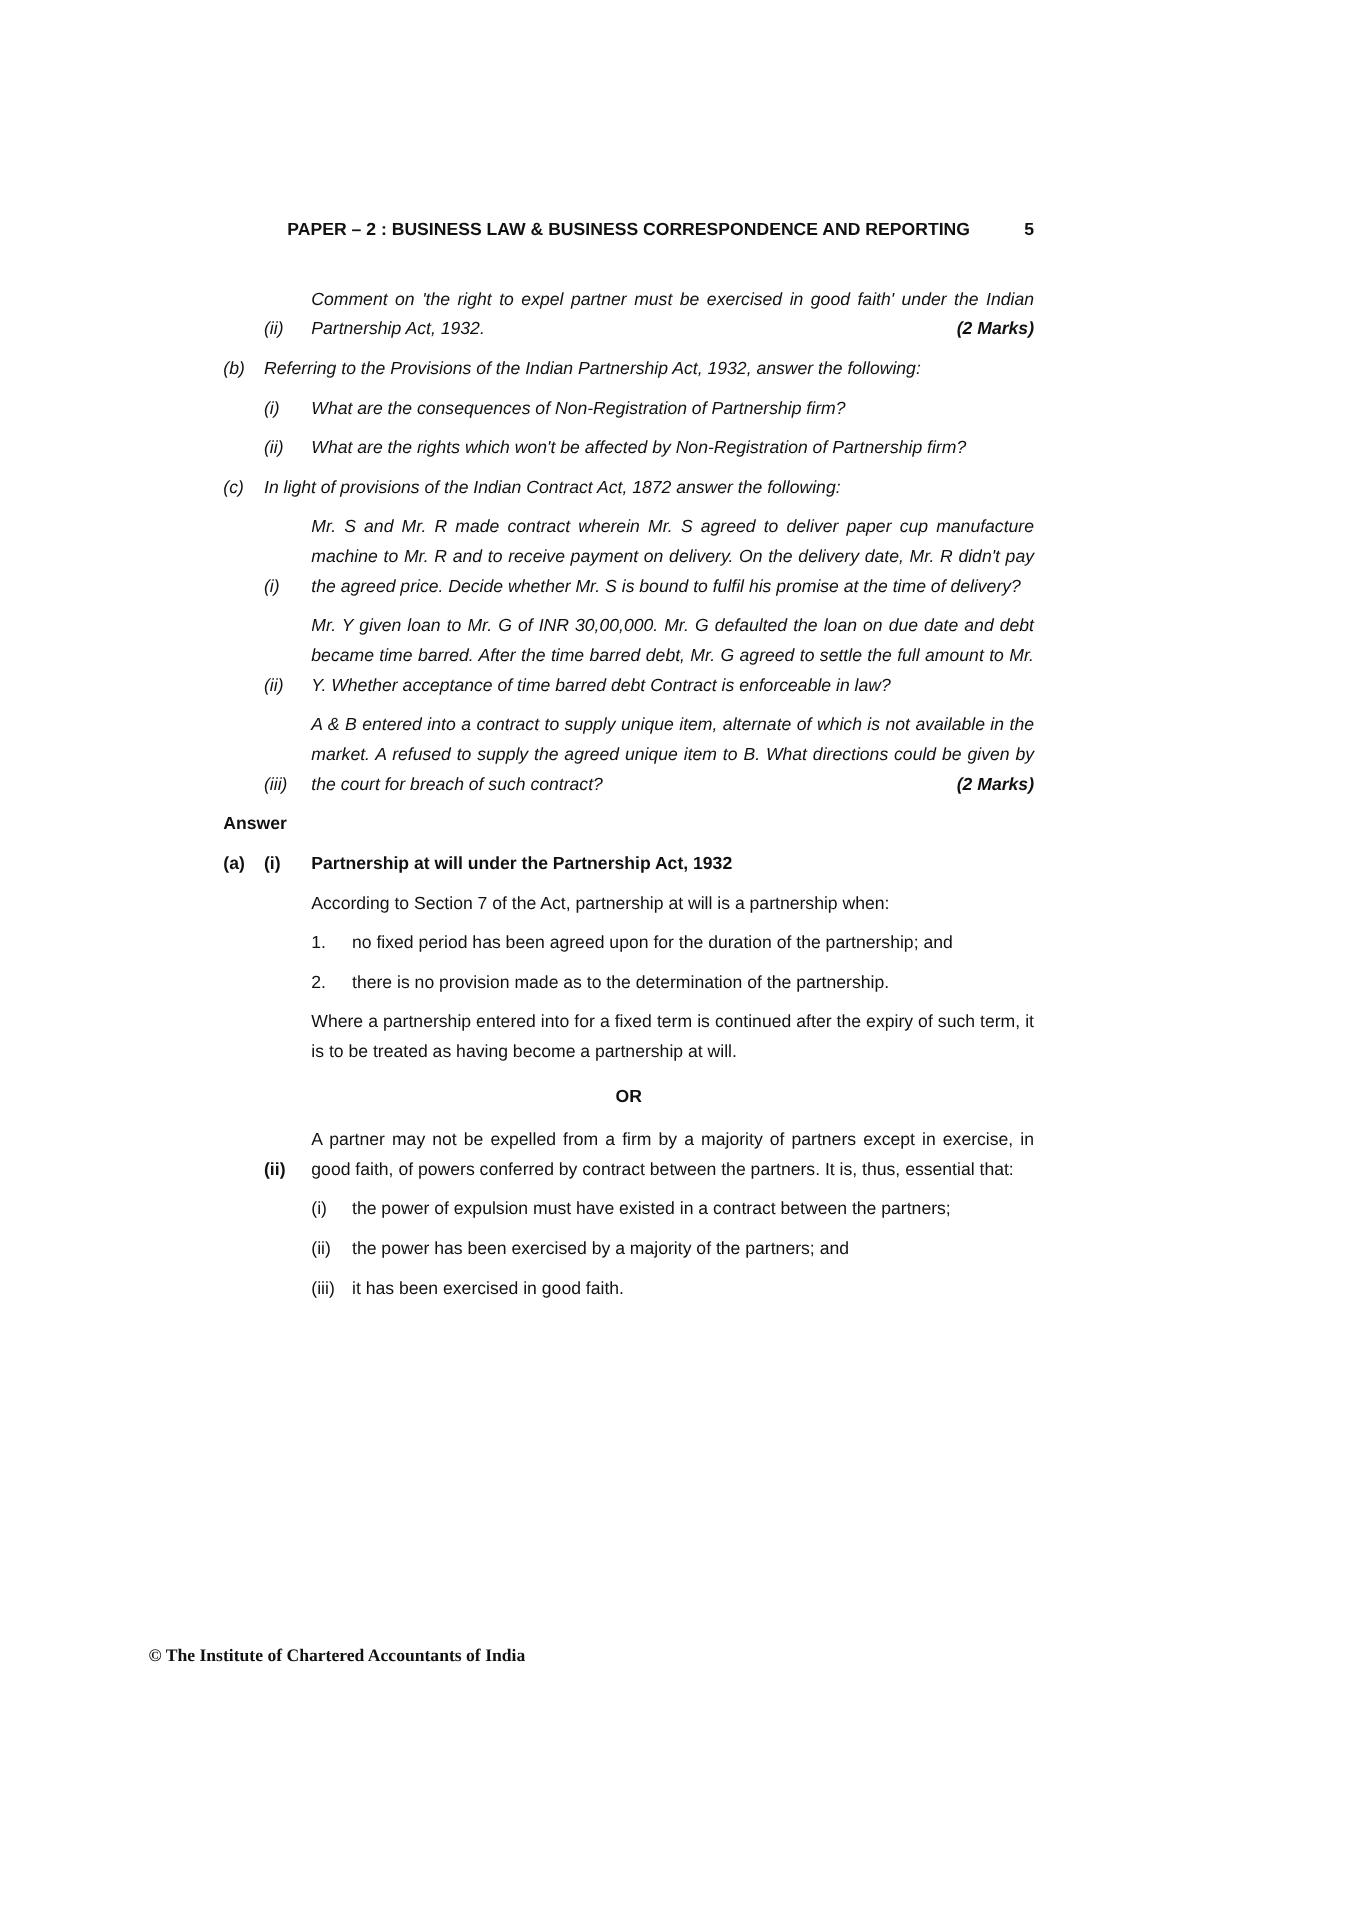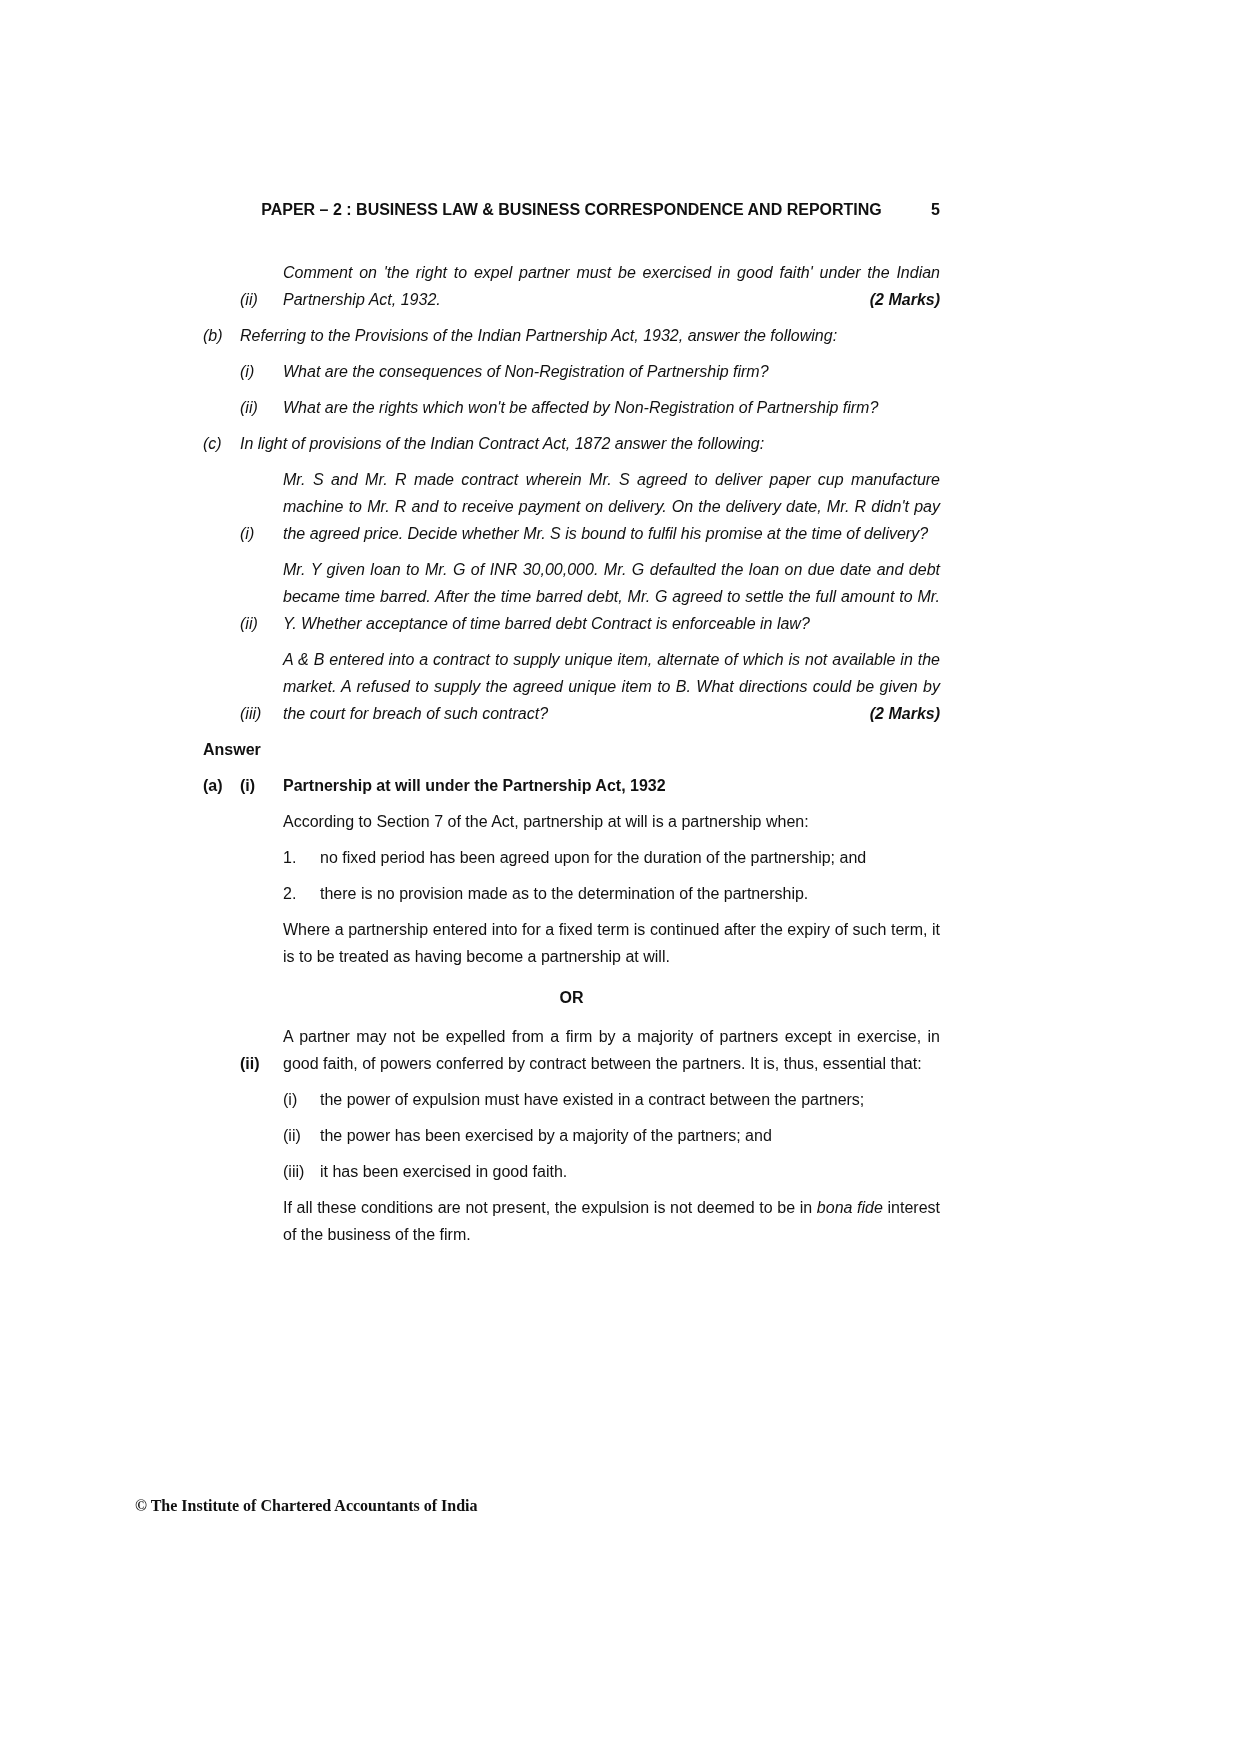--- a/index.html
+++ b/index.html
@@ -183,23 +183,17 @@
       <span class="c2">(ii)</span>
       <span class="txt">the power has been exercised by a majority of the partners; and</span>
     </div>
 
     <div class="row">
       <span class="sp80"></span>
       <span class="c2">(iii)</span>
       <span class="txt">it has been exercised in good faith.</span>
     </div>
 
-    <div class="row">
-      <span class="sp80"></span>
-      <span class="txt">
-        <span>If all these conditions are not present, the expulsion is not deemed to be in </span><span class="q">bona fide</span><span> interest of the business of the firm.</span>
-      </span>
-    </div>
 
   </div>
 
   <div class="footer">© The Institute of Chartered Accountants of India</div>
 </div>
 
 </body></html>

